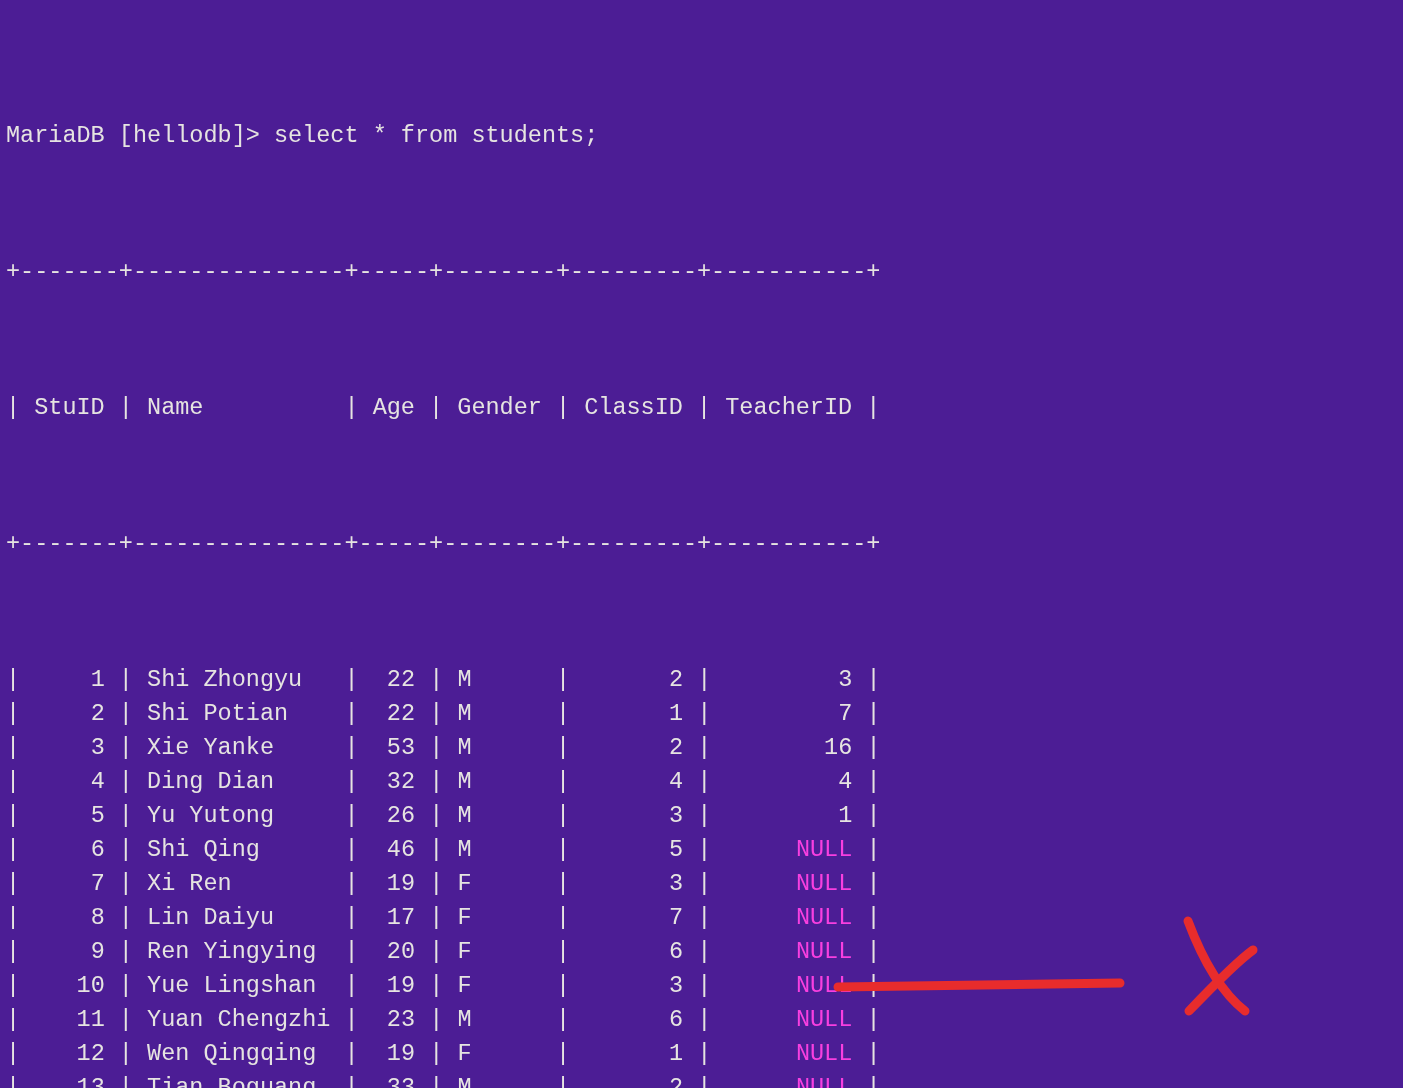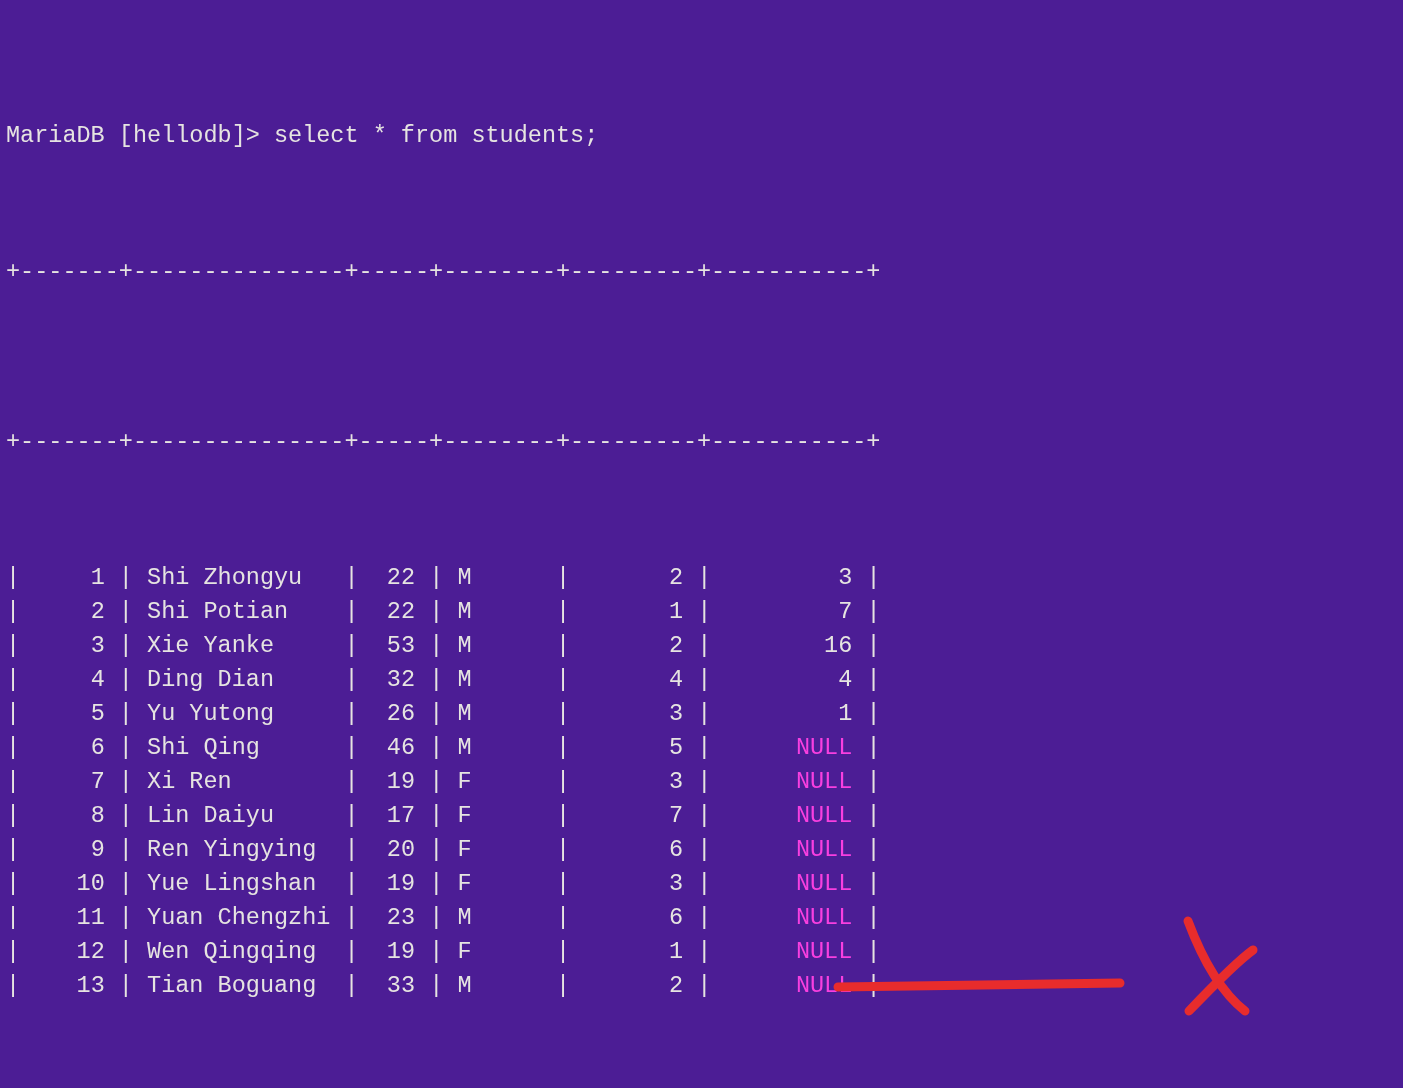--- a/index.html
+++ b/index.html
@@ -47,20 +47,21 @@
 <body>
 
 <div id="terminal">
 
   <div id="screen">
 
     <div class="line"><span>MariaDB [hellodb]&gt; </span><span>select * from students;</span></div>
 
     <div class="line"><span>+-------+---------------+-----+--------+---------+-----------+</span></div>
 
+    <div class="line"><span>| StuID | Name          | Age | Gender | ClassID | TeacherID |</span></div>
 
     <div class="line"><span>+-------+---------------+-----+--------+---------+-----------+</span></div>
 
     <div id="table-body"><div class="line"><span>| </span><span>    1</span><span> </span><span>| </span><span>Shi Zhongyu  </span><span> </span><span>| </span><span> 22</span><span> </span><span>| </span><span>M     </span><span> </span><span>| </span><span>      2</span><span> </span><span>| </span><span>        3</span><span> </span><span>|</span></div><div class="line"><span>| </span><span>    2</span><span> </span><span>| </span><span>Shi Potian   </span><span> </span><span>| </span><span> 22</span><span> </span><span>| </span><span>M     </span><span> </span><span>| </span><span>      1</span><span> </span><span>| </span><span>        7</span><span> </span><span>|</span></div><div class="line"><span>| </span><span>    3</span><span> </span><span>| </span><span>Xie Yanke    </span><span> </span><span>| </span><span> 53</span><span> </span><span>| </span><span>M     </span><span> </span><span>| </span><span>      2</span><span> </span><span>| </span><span>       16</span><span> </span><span>|</span></div><div class="line"><span>| </span><span>    4</span><span> </span><span>| </span><span>Ding Dian    </span><span> </span><span>| </span><span> 32</span><span> </span><span>| </span><span>M     </span><span> </span><span>| </span><span>      4</span><span> </span><span>| </span><span>        4</span><span> </span><span>|</span></div><div class="line"><span>| </span><span>    5</span><span> </span><span>| </span><span>Yu Yutong    </span><span> </span><span>| </span><span> 26</span><span> </span><span>| </span><span>M     </span><span> </span><span>| </span><span>      3</span><span> </span><span>| </span><span>        1</span><span> </span><span>|</span></div><div class="line"><span>| </span><span>    6</span><span> </span><span>| </span><span>Shi Qing     </span><span> </span><span>| </span><span> 46</span><span> </span><span>| </span><span>M     </span><span> </span><span>| </span><span>      5</span><span> </span><span>| </span><span class="null">     NULL</span><span> </span><span>|</span></div><div class="line"><span>| </span><span>    7</span><span> </span><span>| </span><span>Xi Ren       </span><span> </span><span>| </span><span> 19</span><span> </span><span>| </span><span>F     </span><span> </span><span>| </span><span>      3</span><span> </span><span>| </span><span class="null">     NULL</span><span> </span><span>|</span></div><div class="line"><span>| </span><span>    8</span><span> </span><span>| </span><span>Lin Daiyu    </span><span> </span><span>| </span><span> 17</span><span> </span><span>| </span><span>F     </span><span> </span><span>| </span><span>      7</span><span> </span><span>| </span><span class="null">     NULL</span><span> </span><span>|</span></div><div class="line"><span>| </span><span>    9</span><span> </span><span>| </span><span>Ren Yingying </span><span> </span><span>| </span><span> 20</span><span> </span><span>| </span><span>F     </span><span> </span><span>| </span><span>      6</span><span> </span><span>| </span><span class="null">     NULL</span><span> </span><span>|</span></div><div class="line"><span>| </span><span>   10</span><span> </span><span>| </span><span>Yue Lingshan </span><span> </span><span>| </span><span> 19</span><span> </span><span>| </span><span>F     </span><span> </span><span>| </span><span>      3</span><span> </span><span>| </span><span class="null">     NULL</span><span> </span><span>|</span></div><div class="line"><span>| </span><span>   11</span><span> </span><span>| </span><span>Yuan Chengzhi</span><span> </span><span>| </span><span> 23</span><span> </span><span>| </span><span>M     </span><span> </span><span>| </span><span>      6</span><span> </span><span>| </span><span class="null">     NULL</span><span> </span><span>|</span></div><div class="line"><span>| </span><span>   12</span><span> </span><span>| </span><span>Wen Qingqing </span><span> </span><span>| </span><span> 19</span><span> </span><span>| </span><span>F     </span><span> </span><span>| </span><span>      1</span><span> </span><span>| </span><span class="null">     NULL</span><span> </span><span>|</span></div><div class="line"><span>| </span><span>   13</span><span> </span><span>| </span><span>Tian Boguang </span><span> </span><span>| </span><span> 33</span><span> </span><span>| </span><span>M     </span><span> </span><span>| </span><span>      2</span><span> </span><span>| </span><span class="null">     NULL</span><span> </span><span>|</span></div></div>
 
     
 
     
 
     

